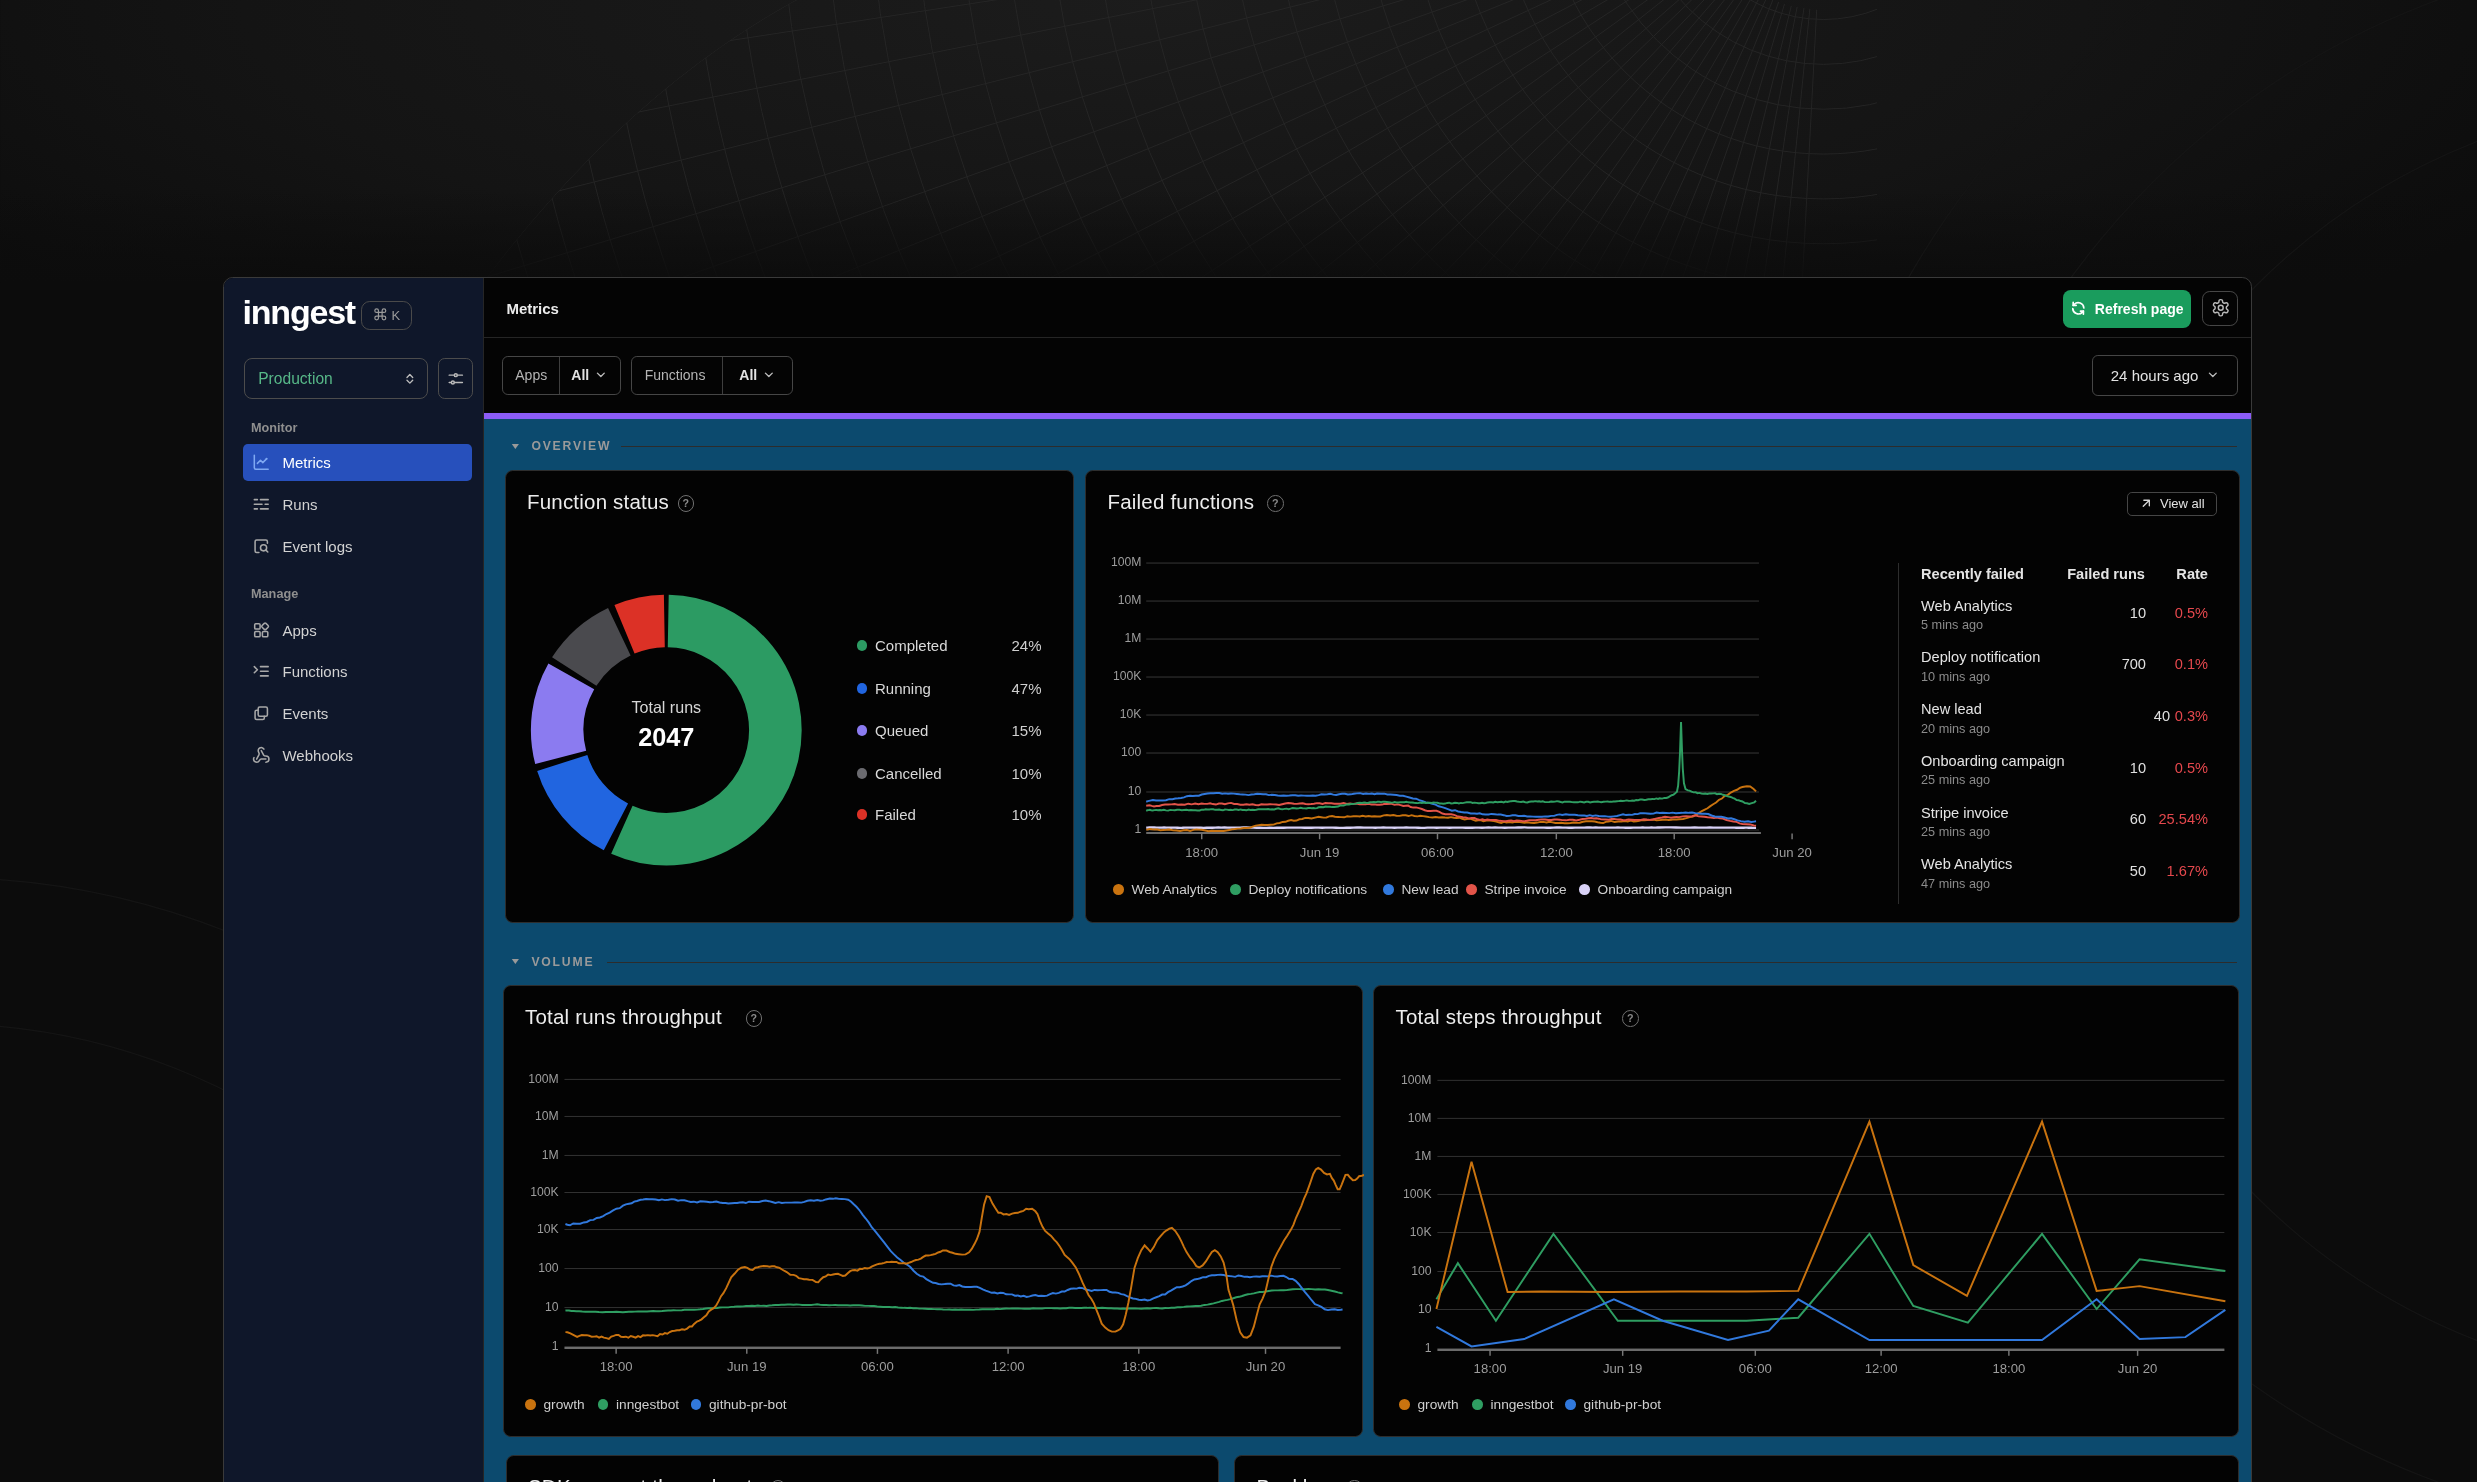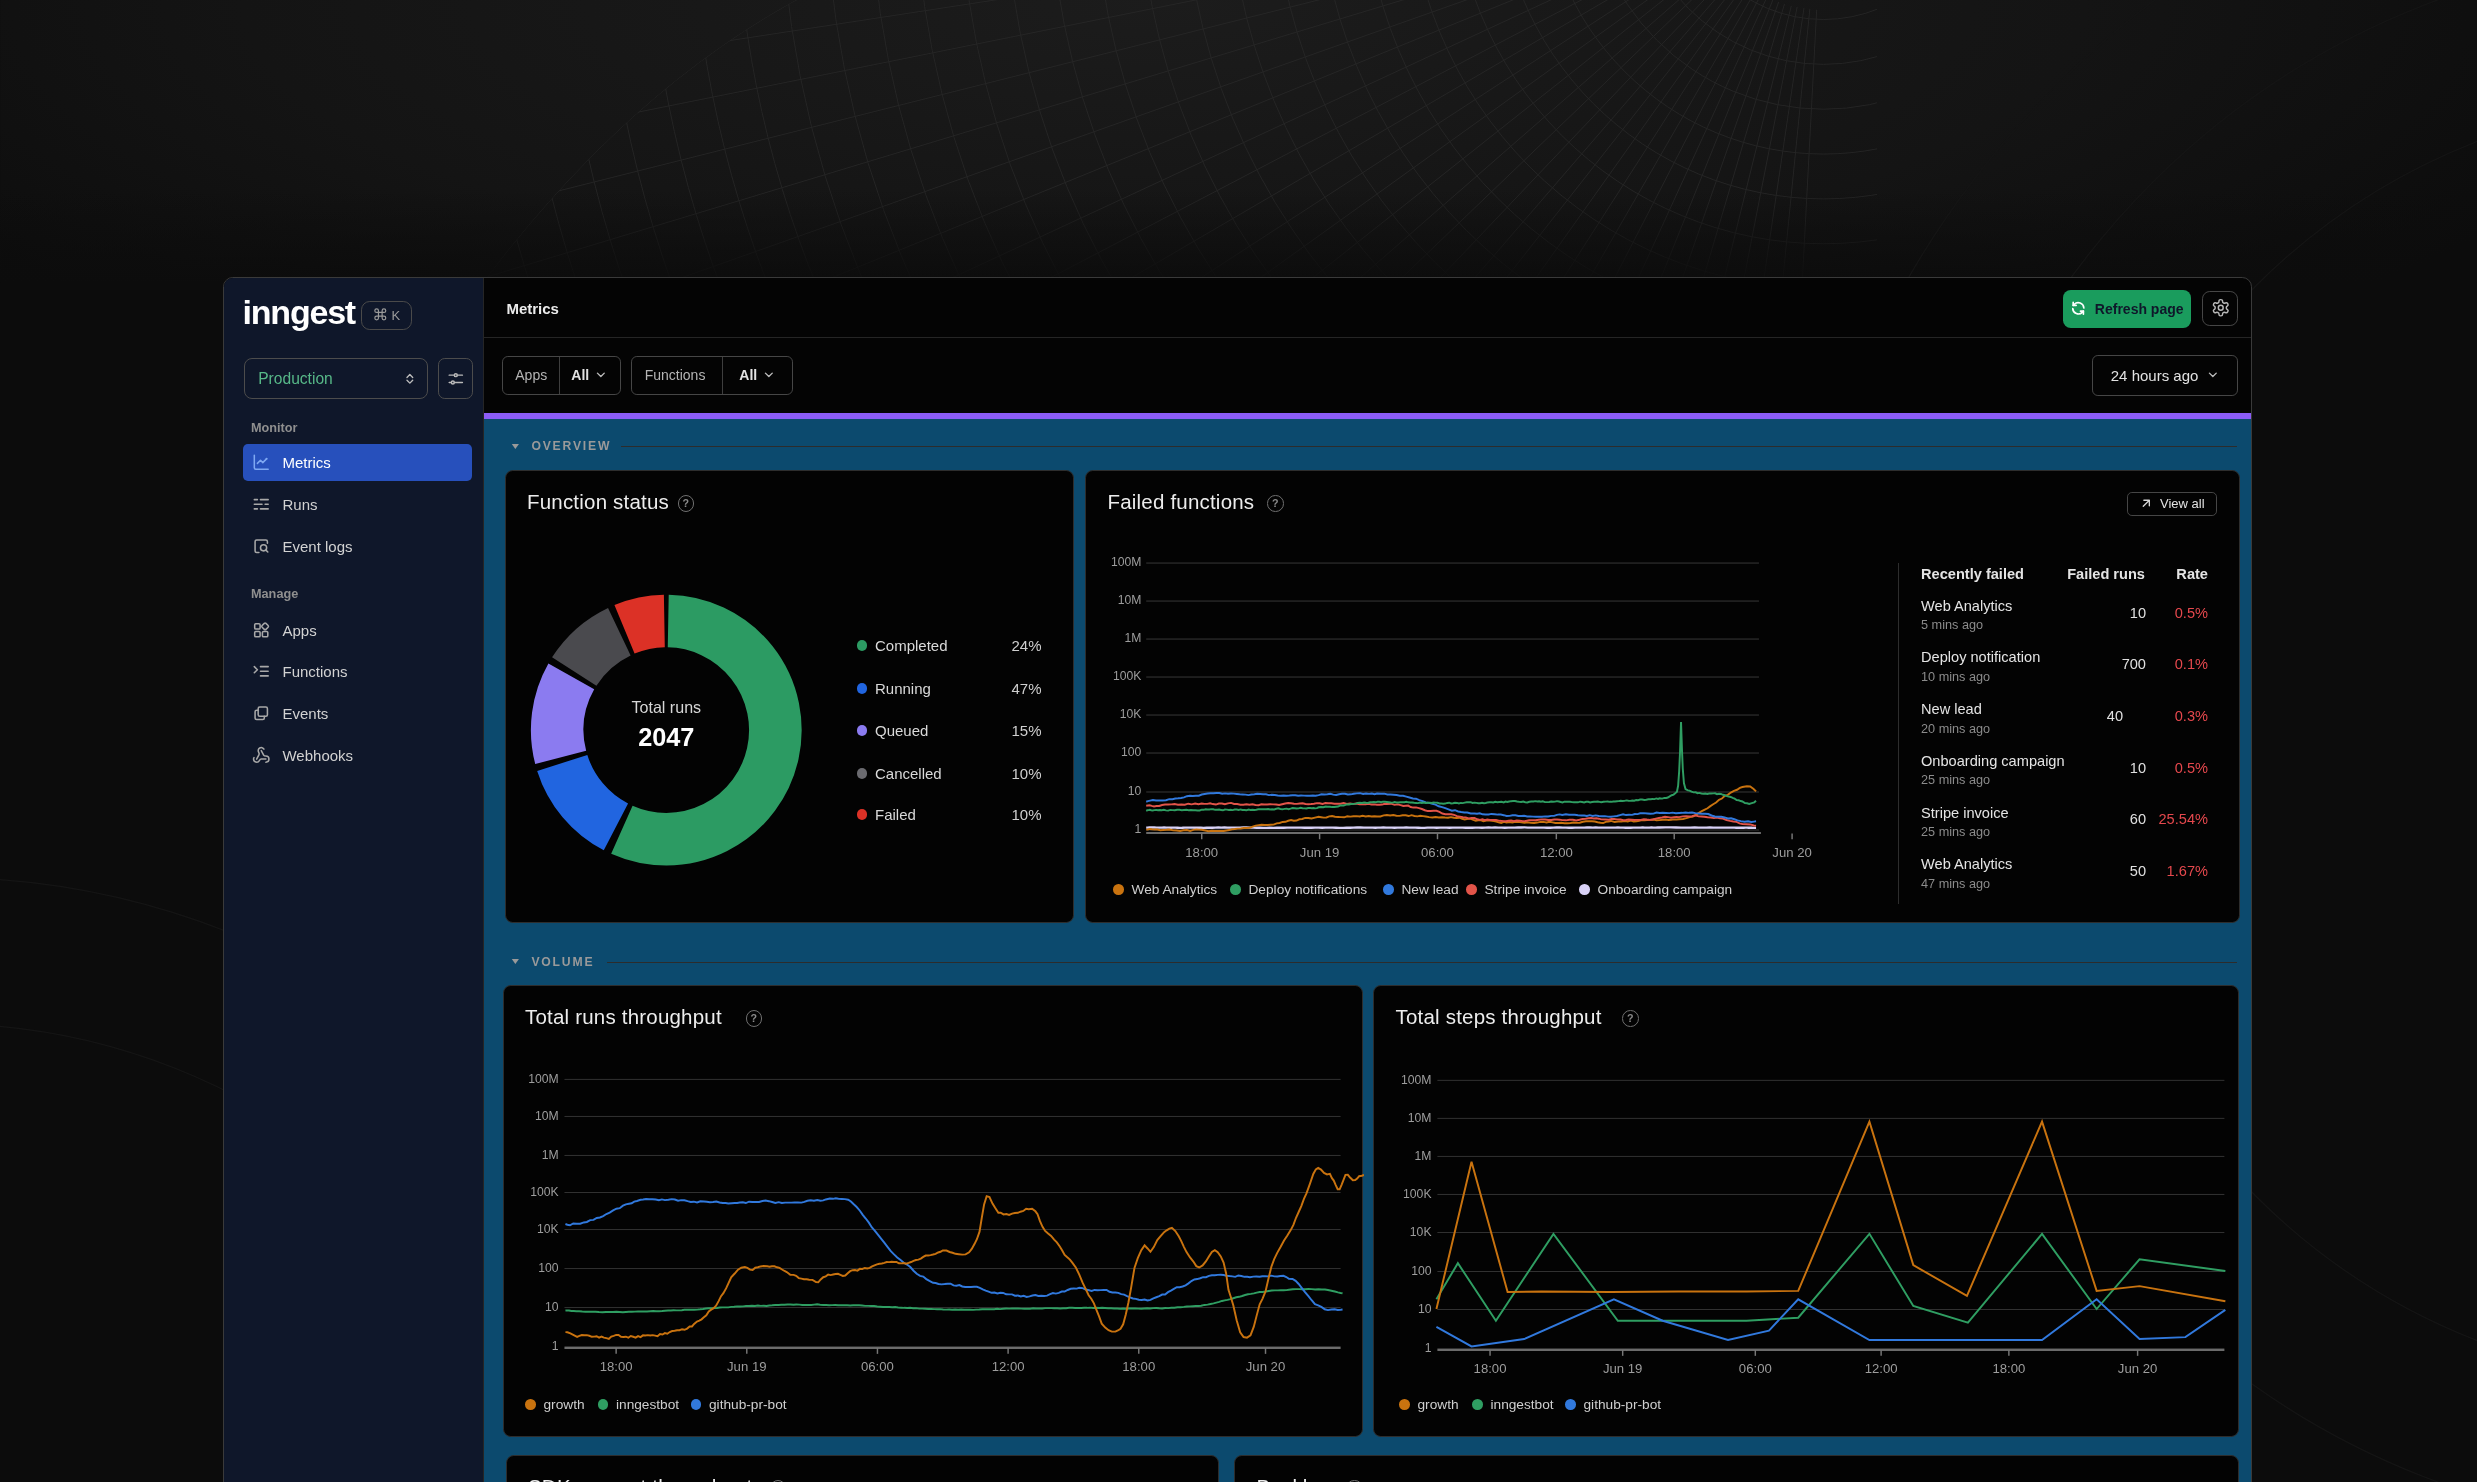--- a/index.html
+++ b/index.html
@@ -170,21 +170,21 @@
         </svg>Events</div>
       <div class="nav" style="top:459px"><svg width="18.5" height="18.5" viewBox="0 0 24 24" fill="none" stroke="#a8a8a8" stroke-width="2" stroke-linecap="round" stroke-linejoin="round">
           <path d="M18 16.98h-5.99c-1.1 0-1.95.94-2.48 1.9A4 4 0 0 1 2 17c.01-.7.2-1.4.57-2"></path>
           <path d="m6 17 3.13-5.78c.53-.97.1-2.18-.5-3.1a4 4 0 1 1 6.89-4.06"></path>
           <path d="m12 6 3.13 5.73C15.66 12.7 16.9 13 18 13a4 4 0 0 1 0 8"></path>
         </svg>Webhooks</div>
     </div>
     <div id="main">
       <div id="hdr">
         <div style="position:absolute;left:22.4px;top:21.5px;font-size:15px;font-weight:bold;color:#ececec">Metrics</div>
-        <div style="position:absolute;right:60px;top:11.7px;width:128px;height:38px;background:#1a9c5d;border-radius:7.8px;display:flex;align-items:center;justify-content:center;gap:7.8px;color:#0f172a;font-size:14px;font-weight:bold"><svg width="16.6" height="16.6" viewBox="0 0 24 24" fill="none" stroke="#ffffff" stroke-width="2.4" stroke-linecap="round" stroke-linejoin="round">
+        <div style="position:absolute;right:60px;top:11.7px;width:128px;height:38px;background:#1a9c5d;border-radius:7.8px;display:flex;align-items:center;justify-content:center;gap:7.8px;color:#ffffff;font-size:14px;font-weight:bold"><svg width="16.6" height="16.6" viewBox="0 0 24 24" fill="none" stroke="#ffffff" stroke-width="2.4" stroke-linecap="round" stroke-linejoin="round">
             <path d="M20 11.5A8.1 8.1 0 0 0 6.2 6.2L4.6 7.8"></path>
             <path d="M4.6 3.5v4.3h4.3"></path>
             <path d="M4 12.5a8.1 8.1 0 0 0 13.8 5.3l1.6-1.6"></path>
             <path d="M19.4 20.5v-4.3h-4.3"></path>
           </svg>Refresh page</div>
         <div class="btn" style="right:12.7px;top:12.7px;width:36px;height:35px;border-radius:7.8px">
           <svg width="19.5" height="19.5" viewBox="0 0 24 24" fill="none" stroke="#b9b9b9" stroke-width="1.8" stroke-linecap="round" stroke-linejoin="round">
             <path d="M12.22 2h-.44a2 2 0 0 0-2 2v.18a2 2 0 0 1-1 1.73l-.43.25a2 2 0 0 1-2 0l-.15-.08a2 2 0 0 0-2.73.73l-.22.38a2 2 0 0 0 .73 2.73l.15.1a2 2 0 0 1 1 1.72v.51a2 2 0 0 1-1 1.74l-.15.09a2 2 0 0 0-.73 2.73l.22.38a2 2 0 0 0 2.73.73l.15-.08a2 2 0 0 1 2 0l.43.25a2 2 0 0 1 1 1.73V20a2 2 0 0 0 2 2h.44a2 2 0 0 0 2-2v-.18a2 2 0 0 1 1-1.73l.43-.25a2 2 0 0 1 2 0l.15.08a2 2 0 0 0 2.73-.73l.22-.39a2 2 0 0 0-.73-2.73l-.15-.08a2 2 0 0 1-1-1.74v-.5a2 2 0 0 1 1-1.74l.15-.09a2 2 0 0 0 .73-2.73l-.22-.38a2 2 0 0 0-2.73-.73l-.15.08a2 2 0 0 1-2 0l-.43-.25a2 2 0 0 1-1-1.73V4a2 2 0 0 0-2-2z"></path>
             <circle cx="12" cy="12" r="3"></circle>
           </svg>
@@ -291,21 +291,21 @@
           <div class="tr tname" style="left:835px;top:127px;font-weight:normal">Web Analytics</div>
           <div class="tr ttime" style="left:835px;top:147px">5 mins ago</div>
           <div class="tr tnum" style="left:962px;top:134px;width:98px">10</div>
           <div class="tr trate" style="left:1044px;top:134px;width:78px">0.5%</div>
           <div class="tr tname" style="left:835px;top:178px;font-weight:normal">Deploy notification</div>
           <div class="tr ttime" style="left:835px;top:199px">10 mins ago</div>
           <div class="tr tnum" style="left:962px;top:185px;width:98px">700</div>
           <div class="tr trate" style="left:1044px;top:185px;width:78px">0.1%</div>
           <div class="tr tname" style="left:835px;top:230px;font-weight:normal">New lead</div>
           <div class="tr ttime" style="left:835px;top:251px">20 mins ago</div>
-          <div class="tr tnum" style="left:939px;top:237px;width:98px">40</div>
+          <div class="tr tnum" style="left:986px;top:237px;width:98px">40</div>
           <div class="tr trate" style="left:1044px;top:237px;width:78px">0.3%</div>
           <div class="tr tname" style="left:835px;top:282px;font-weight:normal">Onboarding campaign</div>
           <div class="tr ttime" style="left:835px;top:302px">25 mins ago</div>
           <div class="tr tnum" style="left:962px;top:289px;width:98px">10</div>
           <div class="tr trate" style="left:1044px;top:289px;width:78px">0.5%</div>
           <div class="tr tname" style="left:835px;top:334px;font-weight:normal">Stripe invoice</div>
           <div class="tr ttime" style="left:835px;top:354px">25 mins ago</div>
           <div class="tr tnum" style="left:962px;top:340px;width:98px">60</div>
           <div class="tr trate" style="left:1044px;top:340px;width:78px">25.54%</div>
           <div class="tr tname" style="left:835px;top:385px;font-weight:normal">Web Analytics</div>

